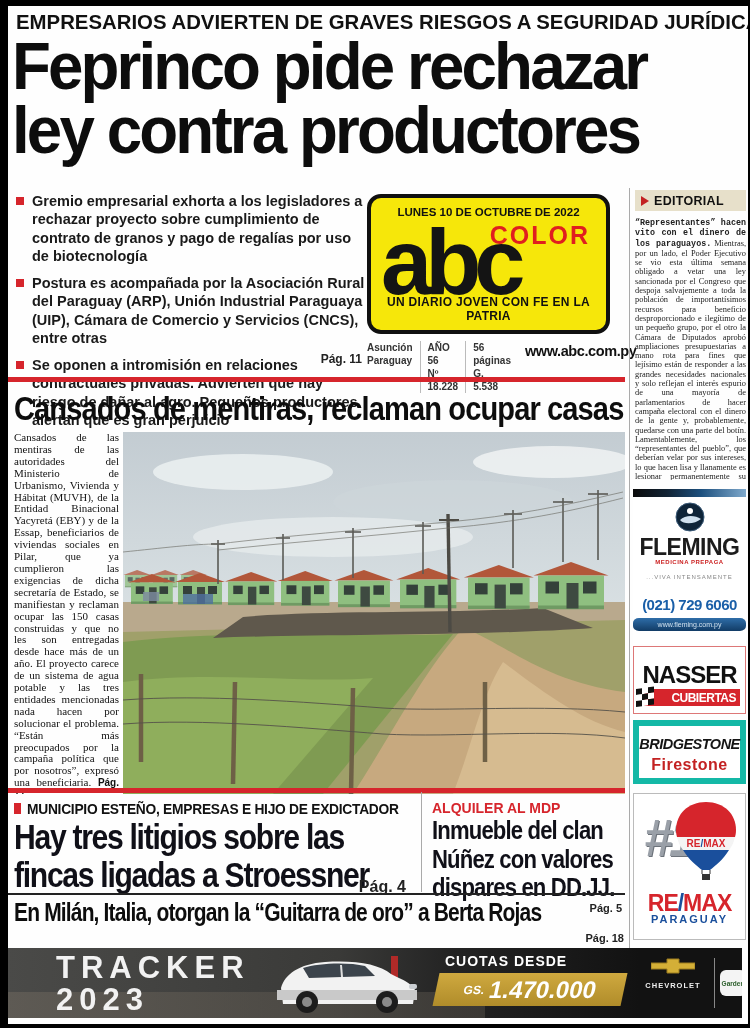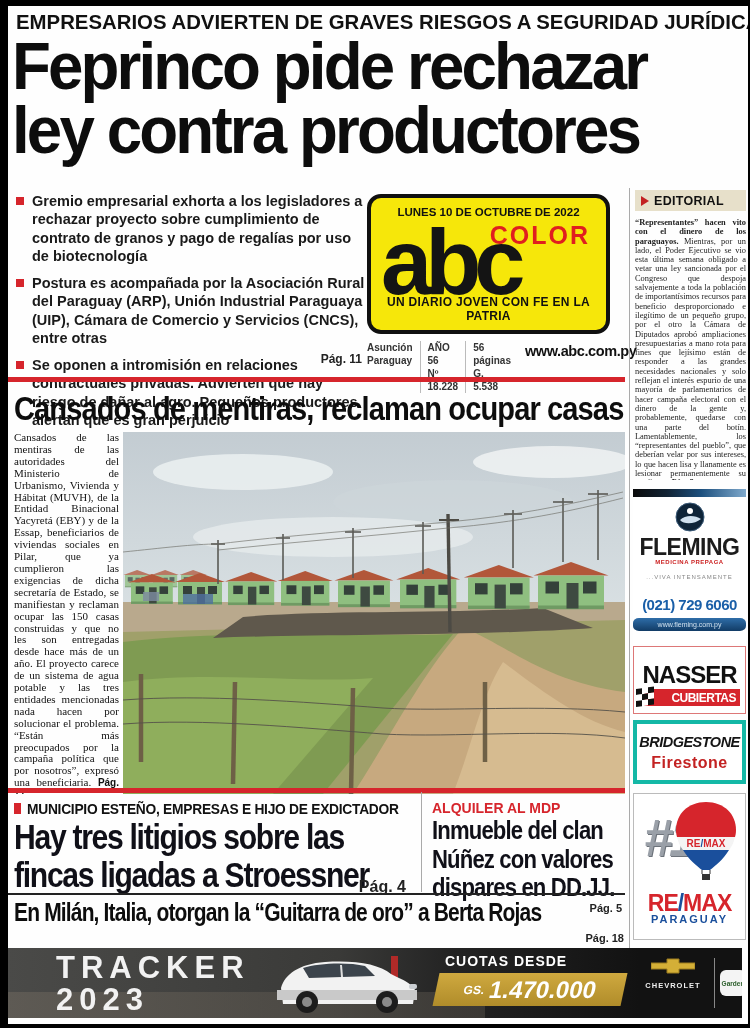--- a/index.html
+++ b/index.html
@@ -55,34 +55,34 @@
   .hl5 { left:14px; top:898px; font-size:25px; font-weight:800; color:#0d0d0d; letter-spacing:-1px; }
   .hl5 .cond { transform:scaleX(0.84); }
   .p5 { left:14px; top:932px; width:610px; text-align:right; font-size:11px; font-weight:700; color:#222; }
 
   
   .sb-divider { left:629px; top:188px; width:1px; height:762px; background:#aaa; }
   .ed-head { left:635px; top:190px; width:111px; height:21px; background:#e7e0ca; display:flex; align-items:center; gap:5px; padding-left:6px; }
   .ed-arrow { width:0; height:0; border-top:5px solid transparent; border-bottom:5px solid transparent; border-left:8px solid #c32222; }
   .ed-title { font-size:12.5px; font-weight:800; color:#111; letter-spacing:0.3px; }
   .ed-body { left:635px; top:218px; width:111px; height:262px; font-size:8.4px; line-height:9.3px; color:#222; text-align:justify; overflow:hidden; font-family:"Liberation Serif", serif; }
-  .ed-body b { font-family:Liberation Serif, serif; }
+  .ed-body b { font-family:Liberation Mono, monospace; }
   .grad-bar { left:633px; top:489px; width:113px; height:8px; background:linear-gradient(90deg,#0a0a0a,#123,#1c4f7d 60%,#7fa9cc); }
   .fleming { left:633px; top:500px; width:113px; height:144px; background:#fff; text-align:center; }
   .fl-name { font-size:23px; font-weight:800; color:#1c1c1c; letter-spacing:-0.5px; line-height:1; }
   .fl-tag { font-size:6px; font-weight:700; color:#c22; letter-spacing:0.5px; }
   .fl-slogan { font-size:6px; color:#888; letter-spacing:1px; margin-top:9px; }
   .fl-phone { font-size:15px; font-weight:800; color:#1a5fa8; margin-top:16px; letter-spacing:-0.5px; }
   .fl-bar { margin-top:5px; height:13px; background:linear-gradient(180deg,#2e6da8,#123c66); border-radius:6px/5px; display:flex; align-items:center; justify-content:center; }
   .fl-web { font-size:7px; color:#cfe0ee; }
   .nasser { left:633px; top:646px; width:113px; height:68px; background:#fff; border:1px solid #d77; }
   .na-name { position:absolute; left:0; top:14px; width:100%; text-align:center; font-size:24px; font-weight:800; color:#111; letter-spacing:-1px; }
   .na-bar { position:absolute; left:10px; top:42px; width:96px; height:17px; background:#d6252c; display:flex; align-items:center; justify-content:flex-end; padding-right:4px; }
   .na-prod { font-size:12px; font-weight:800; color:#fff; letter-spacing:-0.5px; }
-  .tires { left:633px; top:720px; width:113px; height:64px; background:#fff; border:4px solid #14b8a6; text-align:center; padding-top:10px; }
+  .tires { left:633px; top:720px; width:113px; height:64px; background:#fff; border:6px solid #14b8a6; text-align:center; padding-top:10px; }
   .br1 { font-size:14.5px; font-weight:800; font-style:italic; color:#151515; letter-spacing:-0.5px; }
   .br2 { font-size:16px; font-weight:800; color:#c32222; margin-top:4px; letter-spacing:0.5px; }
   .remax { left:633px; top:793px; width:113px; height:147px; background:#fff; border:1px solid #bbb; text-align:center; }
   .rx-rank { position:absolute; left:10px; top:14px; font-size:52px; font-weight:800; font-style:italic; color:#9aa0a8; text-shadow:1px 1px 0 #6d737b; letter-spacing:-4px; }
   .rx-name { position:absolute; left:0; top:96px; width:100%; font-size:23px; font-weight:800; color:#d6252c; letter-spacing:-1px; }
   .rx-name .slash { color:#1a4f9c; }
   .rx-region { position:absolute; left:0; top:119px; width:100%; font-size:11px; font-weight:700; color:#1a4f9c; letter-spacing:2px; }
 
   
   .banner { left:8px; top:948px; width:734px; height:70px; background:linear-gradient(90deg,#4a4a48,#3a3a38 45%,#242424 60%,#121212 86%); overflow:hidden; }

